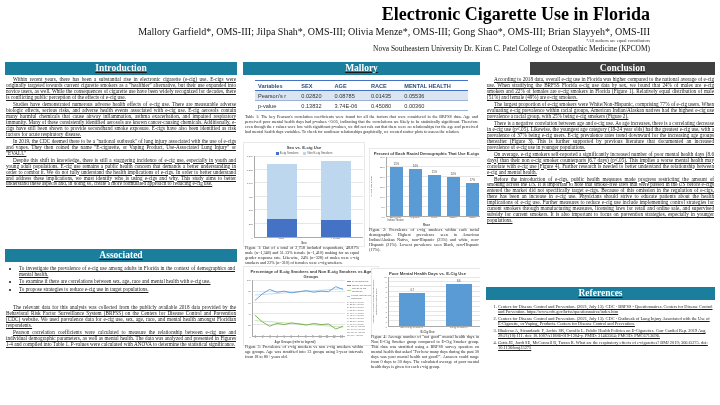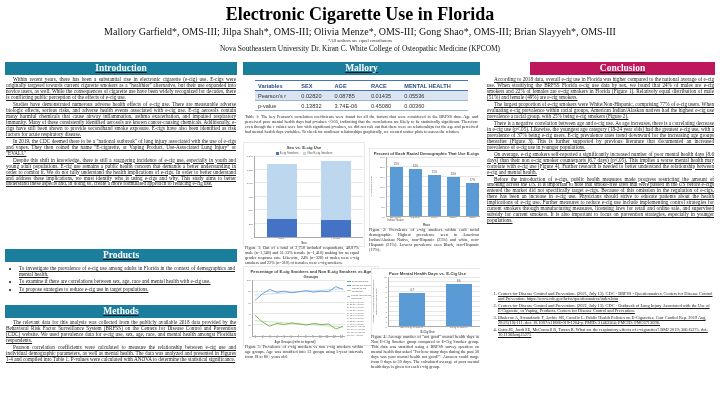--- a/index.html
+++ b/index.html
@@ -6,21 +6,21 @@
   .poster{position:relative;width:720px;height:405px;background:#fff;overflow:hidden;
           font-family:"Liberation Serif",serif;color:#1a1a1a;}
   
   header{position:absolute;left:0;top:0;right:0;height:60px;}
   .logo{position:absolute;left:10px;top:5px;width:48px;height:48px;border-radius:50%;
         border:2px solid #13294b;background:#f4f6fa;display:flex;align-items:center;justify-content:center;}
   .logo-ring{width:38px;height:38px;border-radius:50%;border:1px dotted #13294b;
              display:flex;align-items:center;justify-content:center;}
   .logo-box{background:#13294b;color:#fff;font-weight:bold;font-size:9px;padding:1px 3px;
             border:1px solid #fff;letter-spacing:0.5px;}
-  .head-text{position:absolute;left:70px;right:70px;top:2px;text-align:center;}
+  .head-text{position:absolute;left:70px;right:70px;top:2px;text-align:right;}
   h1{margin:2px 0 1px 0;font-size:18px;font-weight:bold;color:#000;}
   .authors{font-size:10px;color:#111;}
   .contrib{font-size:4.6px;color:#333;margin-top:1px;}
   .inst{font-size:7.4px;color:#111;margin-top:1px;}
   
   .col{position:absolute;top:62px;height:341px;overflow:hidden;text-decoration:underline;}
   #col-left{left:5px;width:232px;}
   #col-mid{left:243px;width:237px;}
   #col-right{left:486px;width:229px;}
   .bar{background:#1c7e9d;color:#fff;text-align:center;font-size:9.5px;font-weight:bold;
@@ -76,39 +76,38 @@
 </head>
 <body>
 
 <div class="poster">
 
   <header>
     <div class="head-text">
       <h1>Electronic Cigarette Use in Florida</h1>
       <div class="authors">Mallory Garfield*, OMS-III; Jilpa Shah*, OMS-III; Olivia Menze*, OMS-III; Gong Shao*, OMS-III; Brian Slayyeh*, OMS-III</div>
       <div class="contrib">*All authors are equal contributors</div>
-      <div class="inst">Nova Southeastern University Dr. Kiran C. White College of Osteopathic Medicine (KPCOM)</div>
+      <div class="inst">Nova Southeastern University Dr. Kiran C. Patel College of Osteopathic Medicine (KPCOM)</div>
     </div>
   </header>
 
   <section class="col" id="col-left">
     <div class="bar" style="background: rgb(28, 126, 157);">Introduction</div>
     <div class="body-text" id="intro-text">
         <p class="para">Within recent years, there has been a substantial rise in electronic cigarette (e-cig) use. E-cigs were originally targeted towards current cigarette smokers as a "healthier" alternative, but their use expanded into novice users, as well. While the consequences of cigarette use have been widely recognized for decades, there is conflicting public perception of the effects of e-cig use.</p>
         <p class="para">Studies have demonstrated numerous adverse health effects of e-cig use. There are measurable adverse biologic effects, serious risks, and adverse health events associated with e-cig use. E-cig aerosols contain many harmful chemicals that cause airway inflammation, asthma exacerbation, and impaired respiratory immunity. Many of these consistently identified aerosols are known cancer-causing chemicals. Additionally, e-cigs have still been shown to provide secondhand smoke exposure. E-cigs have also been identified as risk factors for acute respiratory disease.</p>
         <p class="para">In 2019, the CDC deemed there to be a "national outbreak" of lung injury associated with the use of e-cigs and vapes. They then coined the name "E-cigarette, or Vaping Product, Use-Associated Lung Injury" or "EVALI."</p>
         <p class="para">Despite this shift in knowledge, there is still a staggering incidence of e-cig use, especially in youth and young adult populations. E-cig use remains a public health concern that demands a better understanding in order to combat it. We do not fully understand the health implications of e-cigs. In order to better understand and address these implications, we must identify who is using e-cigs and why. This study aims to better understand these aspects and, in doing so, create a more formulated approach to reducing e-cig use.</p>
       </div>
-    <div class="bar" style="background: rgb(28, 126, 157);">Products</div>
+    <div class="bar" style="background: rgb(28, 126, 157);">Associated</div>
     <ul id="objective-list">
         <li class="bullet">To investigate the prevalence of e-cig use among adults in Florida in the context of demographics and mental health.</li>
         <li class="bullet">To examine if there are correlations between sex, age, race and mental health with e-cig use.</li>
         <li class="bullet">To propose strategies to reduce e-cig use in target populations.</li>
       </ul>
-    <div class="bar" style="background: rgb(28, 126, 157);">Methods</div>
     <div class="body-text" id="methods-text">
         <p class="para">The relevant data for this analysis was collected from the publicly available 2018 data provided by the Behavioral Risk Factor Surveillance System (BRFSS) on the Centers for Disease Control and Prevention (CDC) website. We used prevalence data for e-cig use, sex, age, race, and mental health amongst Floridian respondents.</p>
         <p class="para">Pearson correlation coefficients were calculated to measure the relationship between e-cig use and individual demographic parameters, as well as mental health. The data was analyzed and presented in Figures 1-4 and compiled into Table 1. P-values were calculated with ANOVA to determine the statistical significance.</p>
       </div>
   </section>
 
   <section class="col" id="col-mid">
     <div class="bar" style="background: rgb(28, 126, 157);">Mallory</div>
     <div class="tblwrap">
       <table id="results-table">
@@ -383,28 +382,29 @@
         <div class="x-row" style="margin-left: 15px;">
           <div class="x-lab">Non E-cig Smokers</div>
           <div class="x-lab">E-cig Smokers</div>
         </div>
         <div class="x-title">E-Cig Use</div>
       </div>
     <div class="caption figcap" style="left:128px;top:273px;width:108px;">Figure 4: Average number of "not good" mental health days in Non E-Cig Smoker group compared to E-Cig Smoker group. This data was stratified using a BRFSS survey question on mental health that asked "For how many days during the past 30 days was your mental health not good?". Answers could range from 0 days to 30 days. The calculated average of poor mental health days is given for each e-cig group.</div>
   </section>
 
   <section class="col" id="col-right">
-    <div class="bar" style="background: #be185d; margin-left: 44px;">Conclusion</div>
+    <div class="bar" style="background: #404040; margin-left: 44px;">Conclusion</div>
     <div class="body-text" id="conclusion-text">
         <p class="para">According to 2018 data, overall e-cig use in Florida was higher compared to the national average of e-cig use. When stratifying the BRFSS Florida e-cig use data by sex, we found that 24% of males are e-cig smokers and 22% of females are e-cig smokers in Florida (Figure 1). Relatively equal distribution of male (51%) and female (49%) are e-cig smokers.</p>
         <p class="para">The largest proportion of e-cig smokers were White/Non-Hispanic, comprising 77% of e-cig users. When evaluating e-cig prevalence within racial groups, American Indian/Alaskan natives had the highest e-cig use prevalence a racial group, with 25% being e-cig smokers (Figure 2).</p>
         <p class="para">There is a negative correlation between age and e-cig use. As age increases, there is a correlating decrease in e-cig use (p&lt;.05). Likewise, the youngest age category (18-24 year olds) had the greatest e-cig use, with a prevalence of 37% being e-cig users. E-cig prevalence rates trend downward for the increasing age groups thereafter (Figure 3). This is further supported by previous literature that documented an increased prevalence of e-cig use in younger populations.</p>
         <p class="para">On average, e-cig smokers self-reported a significantly increased number of poor mental health days (8.6 days) than their non e-cig smoker counterparts (6.7 days) (p&lt;.05). This implies a worse mental health may correlate with e-cig use (Figure 4). Further research is needed to better understand the relationship between e-cig and mental health.</p>
         <p class="para">Before the introduction of e-cigs, public health measures made progress restricting the amount of smoking across the US. It is important to note that smoke-free laws that were passed in the US before e-cigs entered the market did not specifically target e-cigs. Because of this omission in the regulation of e-cigs, there has been an increase in e-cig use. Physicians should strive to educate patients about the health implications of e-cig use. Further measures to reduce e-cig use include implementing control strategies for current smokers through manufacturing measures, licensing laws for retail and online sale, and supervised subsidy for current smokers. It is also important to focus on prevention strategies, especially in younger populations.</p>
       </div>
+    <div class="bar" style="background: rgb(28, 126, 157);">References</div>
     <ol id="refs-list">
         <li class="ref">Centers for Disease Control and Prevention. (2021, July 13). CDC - BRFSS - Questionnaires. Centers for Disease Control and Prevention. https://www.cdc.gov/brfss/questionnaires/index.htm</li>
         <li class="ref">Centers for Disease Control and Prevention. (2021, July 13). CDC - Outbreak of Lung Injury Associated with the Use of E-Cigarette, or Vaping, Products. Centers for Disease Control and Prevention.</li>
         <li class="ref">Bhalerao A, Sivandzade F, Archie SR, Cucullo L. Public Health Policies on E-Cigarettes. Curr Cardiol Rep. 2019 Aug 28;21(10):111. doi: 10.1007/s11886-019-1204-y. PMID: 31463564; PMCID: PMC6713696.</li>
         <li class="ref">Gotts JE, Jordt SE, McConnell R, Tarran R. What are the respiratory effects of e-cigarettes? BMJ 2019; 366:l5275. doi: 10.1136/bmj.l5275</li>
       </ol>
   </section>
 
 </div>
 

